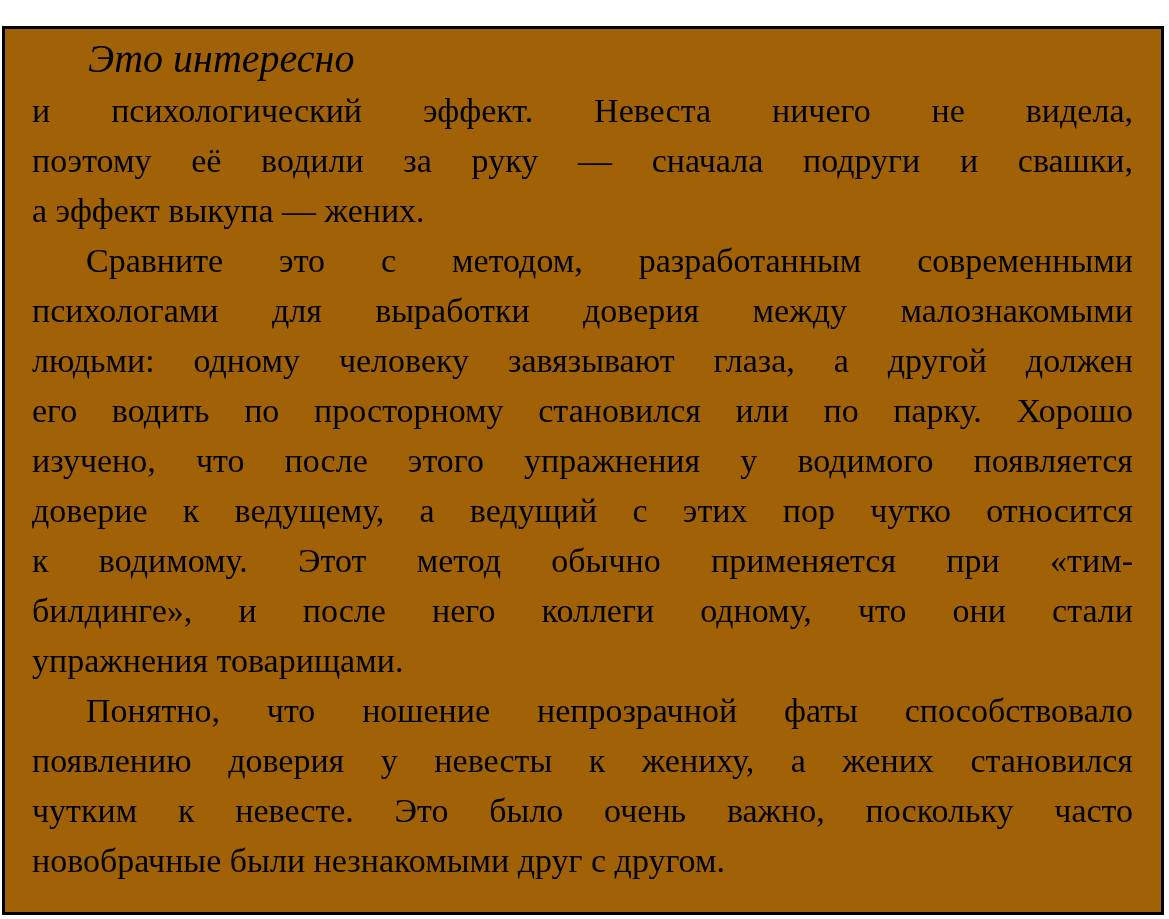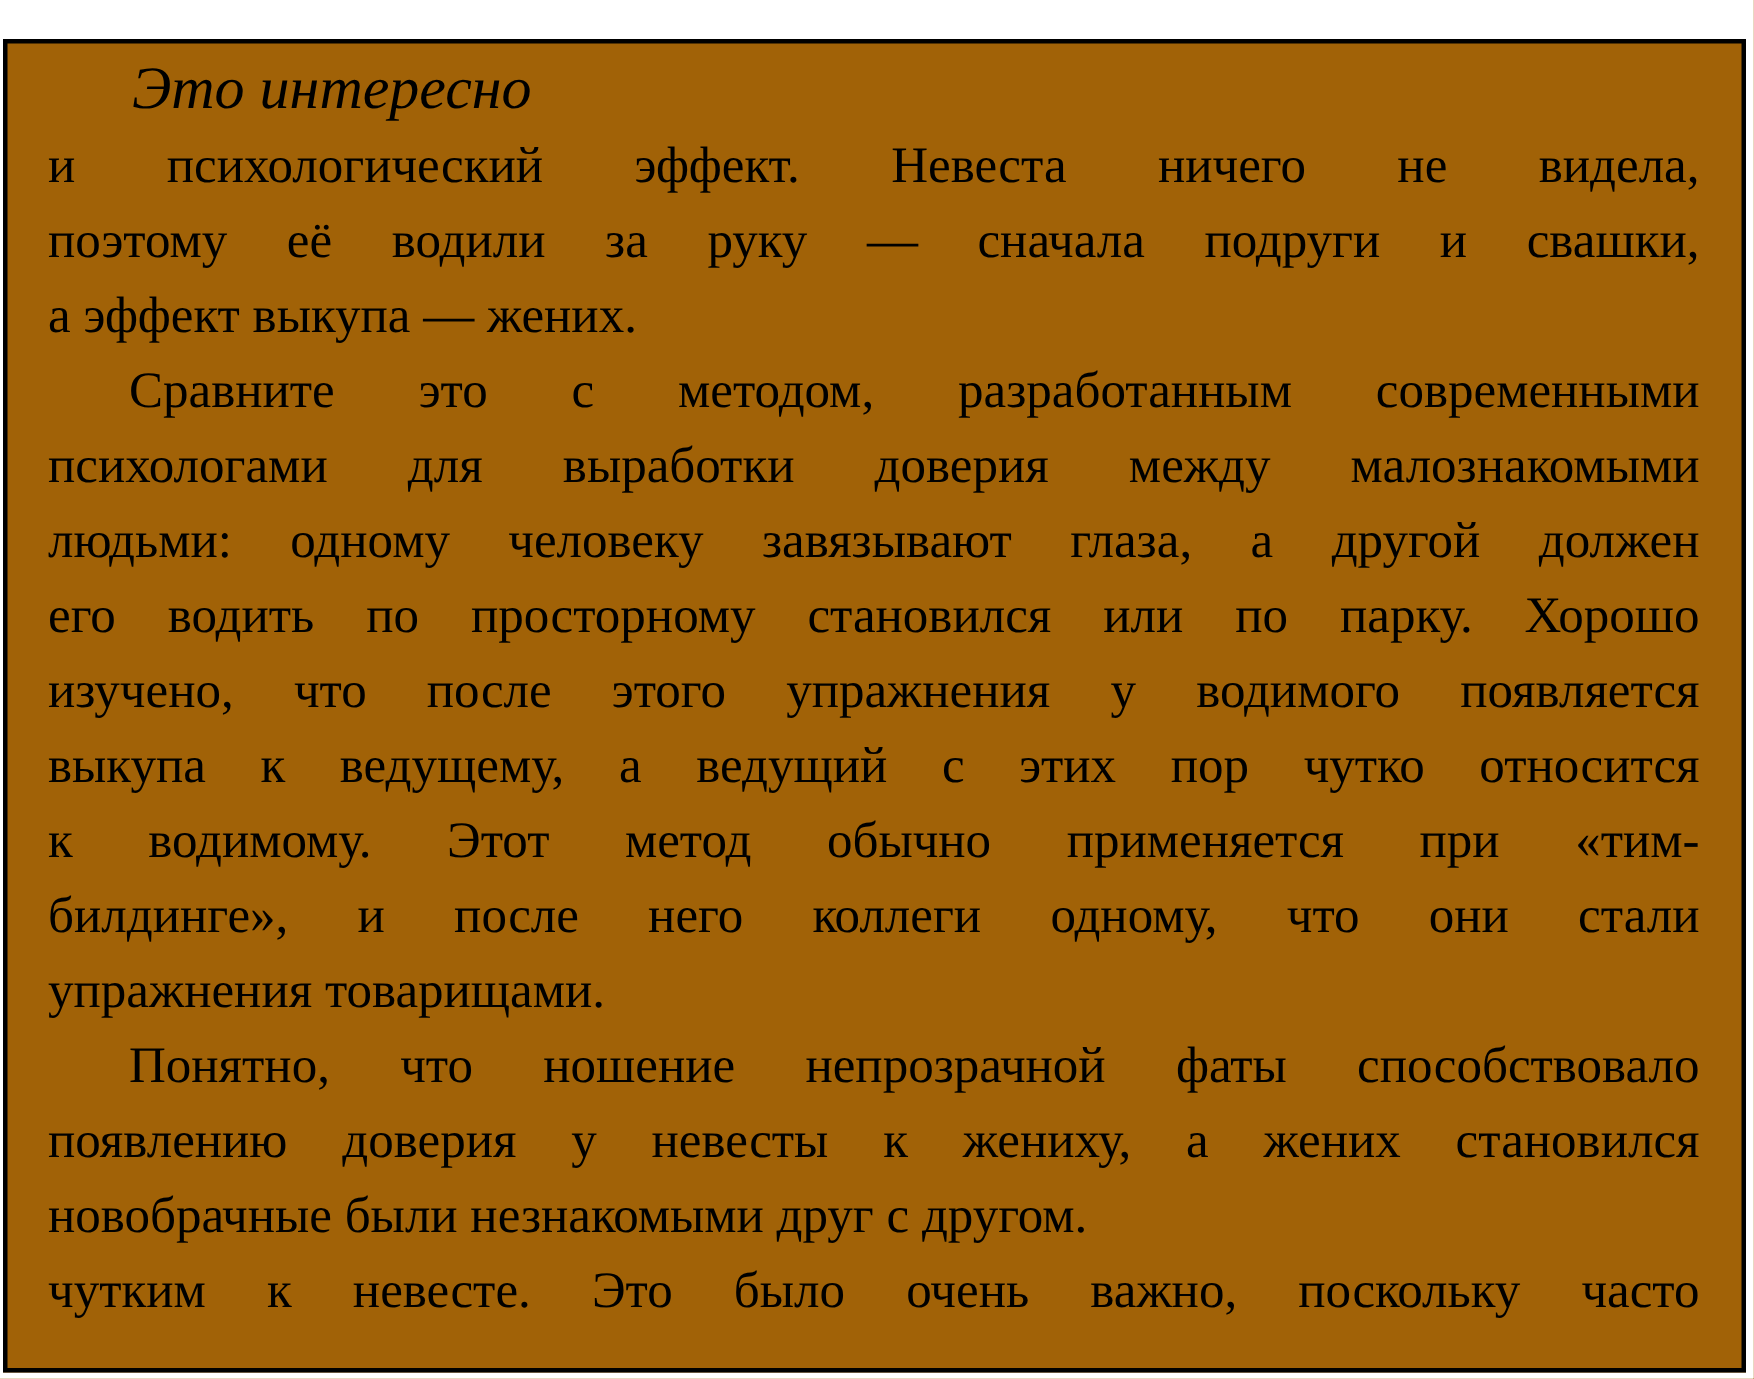--- a/index.html
+++ b/index.html
@@ -57,23 +57,23 @@
     <div class="heading">Это интересно</div>
     <div class="paragraphs">
         <div class="line">и&nbsp;психологический эффект. Невеста ничего не видела,</div>
         <div class="line">поэтому её водили за руку — сначала подруги и свашки,</div>
         <div class="line last">а эффект выкупа — жених.</div>
         <div class="line first">Сравните это с методом, разработанным современными</div>
         <div class="line">психологами для выработки доверия между малознакомыми</div>
         <div class="line">людьми: одному человеку завязывают глаза, а другой должен</div>
         <div class="line">его водить по просторному становился или по парку. Хорошо</div>
         <div class="line">изучено, что после этого упражнения у водимого появляется</div>
-        <div class="line">выкупа к ведущему, а ведущий с этих пор чутко относится</div>
+        <div class="line">доверие к ведущему, а ведущий с этих пор чутко относится</div>
         <div class="line">к&nbsp;водимому. Этот метод обычно применяется при «тим-</div>
         <div class="line">билдинге», и после него коллеги одному, что они стали</div>
         <div class="line last">упражнения товарищами.</div>
         <div class="line first">Понятно, что ношение непрозрачной фаты способствовало</div>
         <div class="line">появлению доверия у невесты к жениху, а жених становился</div>
+        <div class="line">чутким к невесте. Это было очень важно, поскольку часто</div>
         <div class="line last">новобрачные были незнакомыми друг с другом.</div>
-        <div class="line">чутким к невесте. Это было очень важно, поскольку часто</div>
       </div>
   </div>
 </div>
 
 </body></html>

